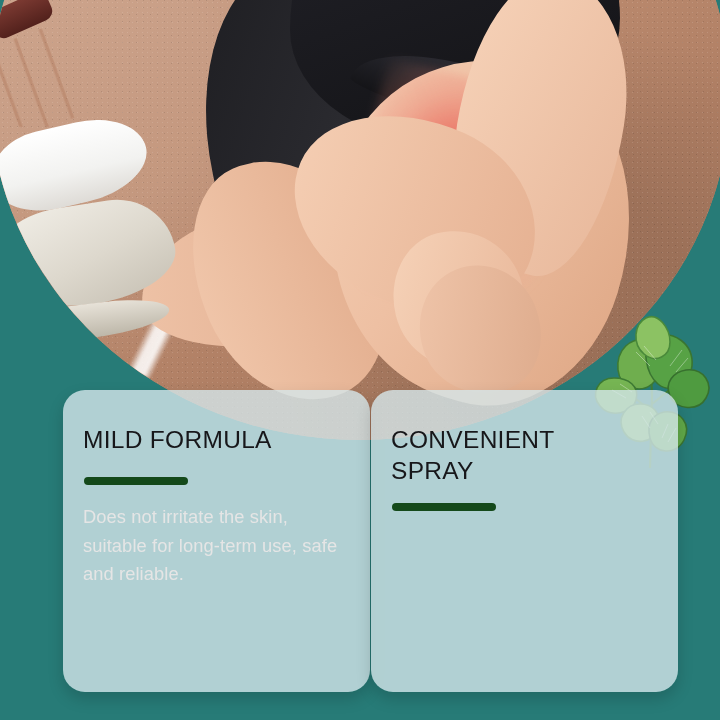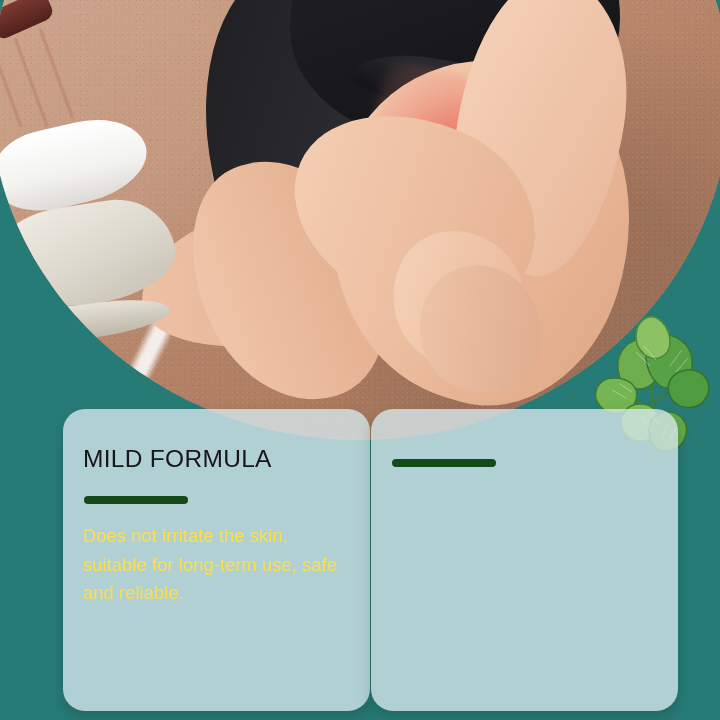--- a/index.html
+++ b/index.html
@@ -221,21 +221,21 @@
     right: 6px;
     top: 300px;
     width: 128px;
     height: 175px;
   }
 
   
   .cards {
     position: absolute;
     left: 63px;
-    top: 409px;
+    top: 390px;
     width: 615px;
     height: 302px;
     display: flex;
     gap: 1px;
   }
   .card {
     position: relative;
     flex: 1 1 0;
     border-radius: 22px;
     background: rgba(212, 230, 234, 0.80);
@@ -258,21 +258,21 @@
     height: 8px;
     border-radius: 6px;
     background: #14491A;
     margin: 22px 0 18px 1px;
   }
   .card:nth-child(2) .divider { margin-top: 16px; }
   .card-body {
     margin: 0;
     font-size: 18.3px;
     line-height: 1.55;
-    color: #fde047;
+    color: #e5e5e5;
     letter-spacing: 0.1px;
   }
 </style>
 </head>
 <body>
 
 <div id="poster">
 
   <div class="photo-wrap">
     <div class="photo">
@@ -329,17 +329,19 @@
 
   <div class="cards">
 
     <div class="card">
       <h2 class="card-title">MILD FORMULA</h2>
       <div class="divider"></div>
       <p class="card-body">Does not irritate the skin, suitable for long-term use, safe and reliable.</p>
     </div>
 
     <div class="card">
+      <h2 class="card-title">CONVENIENT
+SPRAY</h2>
       <div class="divider"></div>
     </div>
 
   </div>
 </div>
 
 </body></html>

